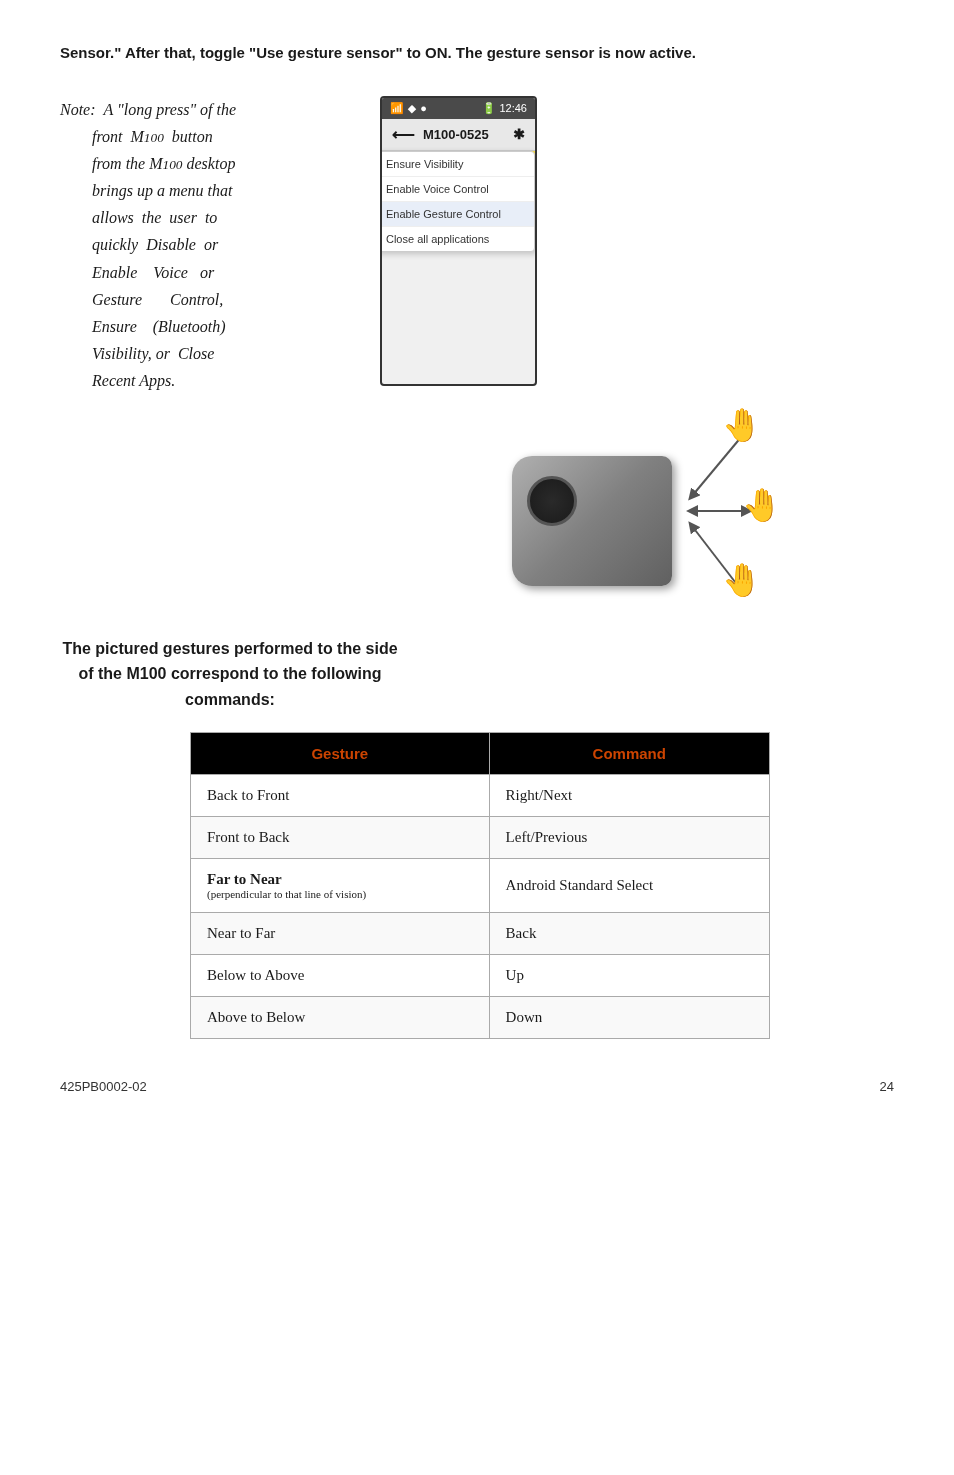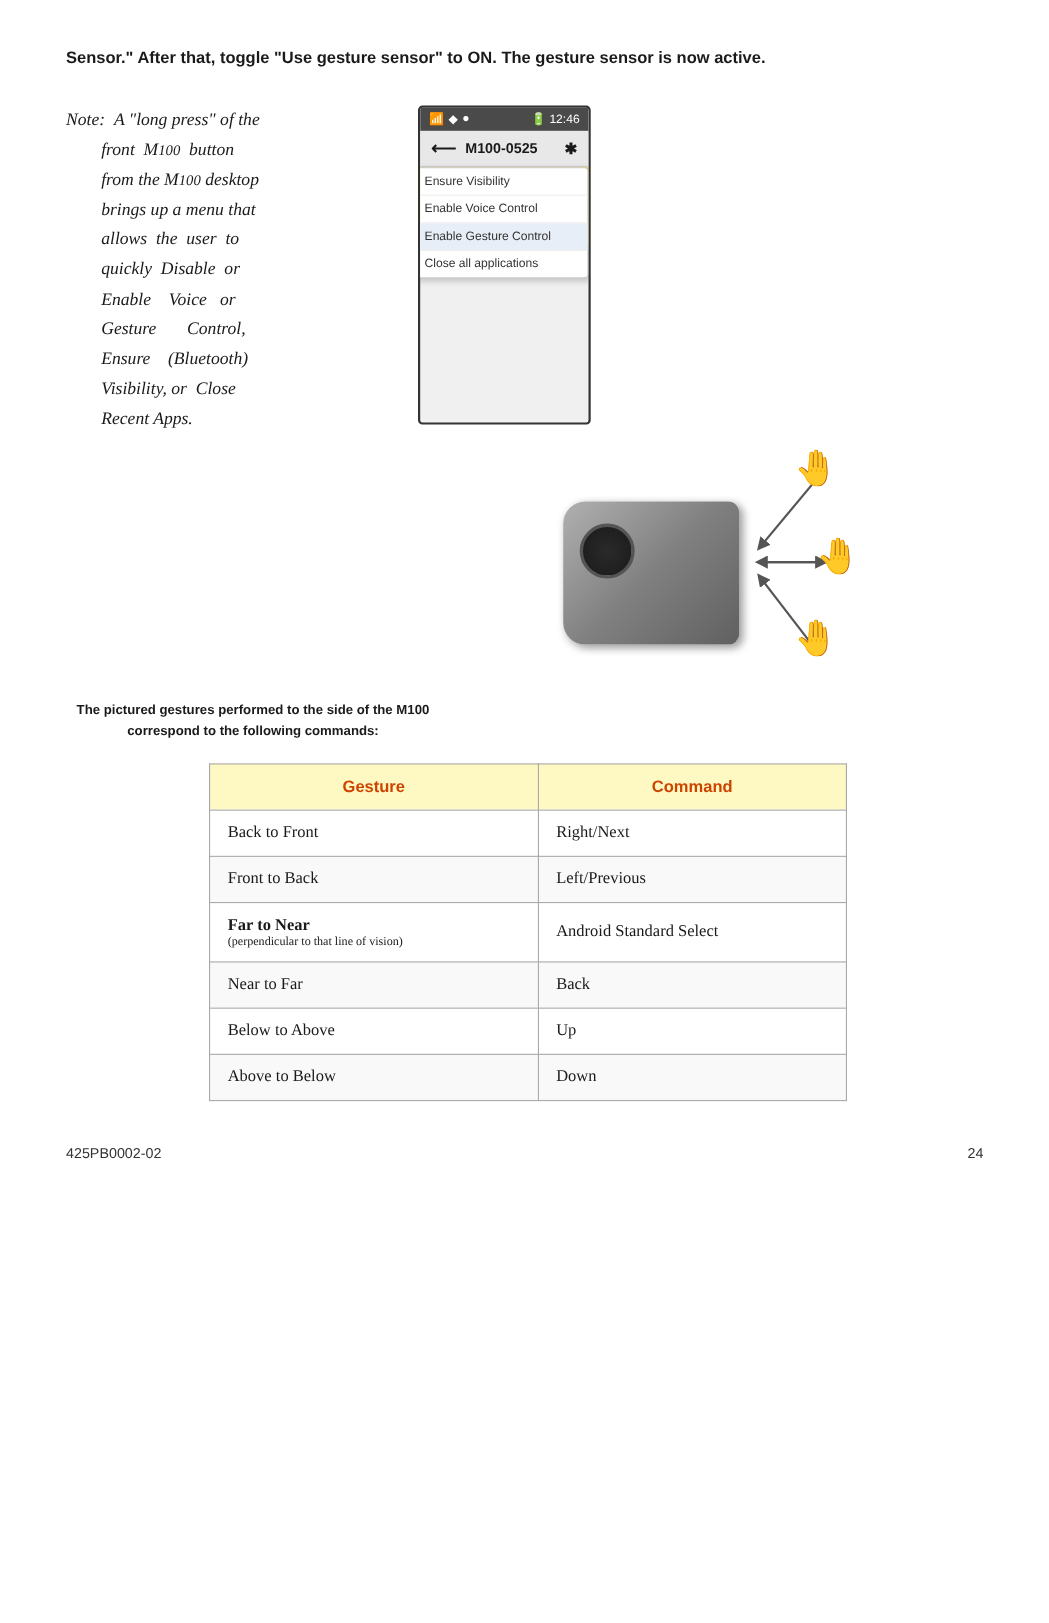--- a/index.html
+++ b/index.html
@@ -189,21 +189,21 @@
       top: 155px;
       right: 20px;
     }
 
     
     .caption-section {
       margin-bottom: 20px;
     }
 
     .caption-text {
-      font-size: 12px;
+      font-size: 16px;
       font-weight: bold;
       font-family: 'Arial', sans-serif;
       text-align: center;
       line-height: 1.6;
       margin-left: 0;
       max-width: 340px;
     }
 
     
     .gesture-table-container {
@@ -221,21 +221,21 @@
     .gesture-table th,
     .gesture-table td {
       border: 1.5px solid #aaa;
       padding: 12px 16px;
       font-size: 15px;
       vertical-align: middle;
     }
 
     .gesture-table th {
       font-weight: bold;
-      background: #fef9c3;
+      background: #000000;
       font-family: 'Arial', sans-serif;
     }
 
     .gesture-table th.col-gesture {
       color: #cc4400;
     }
 
     .gesture-table th.col-command {
       color: #cc4400;
     }

